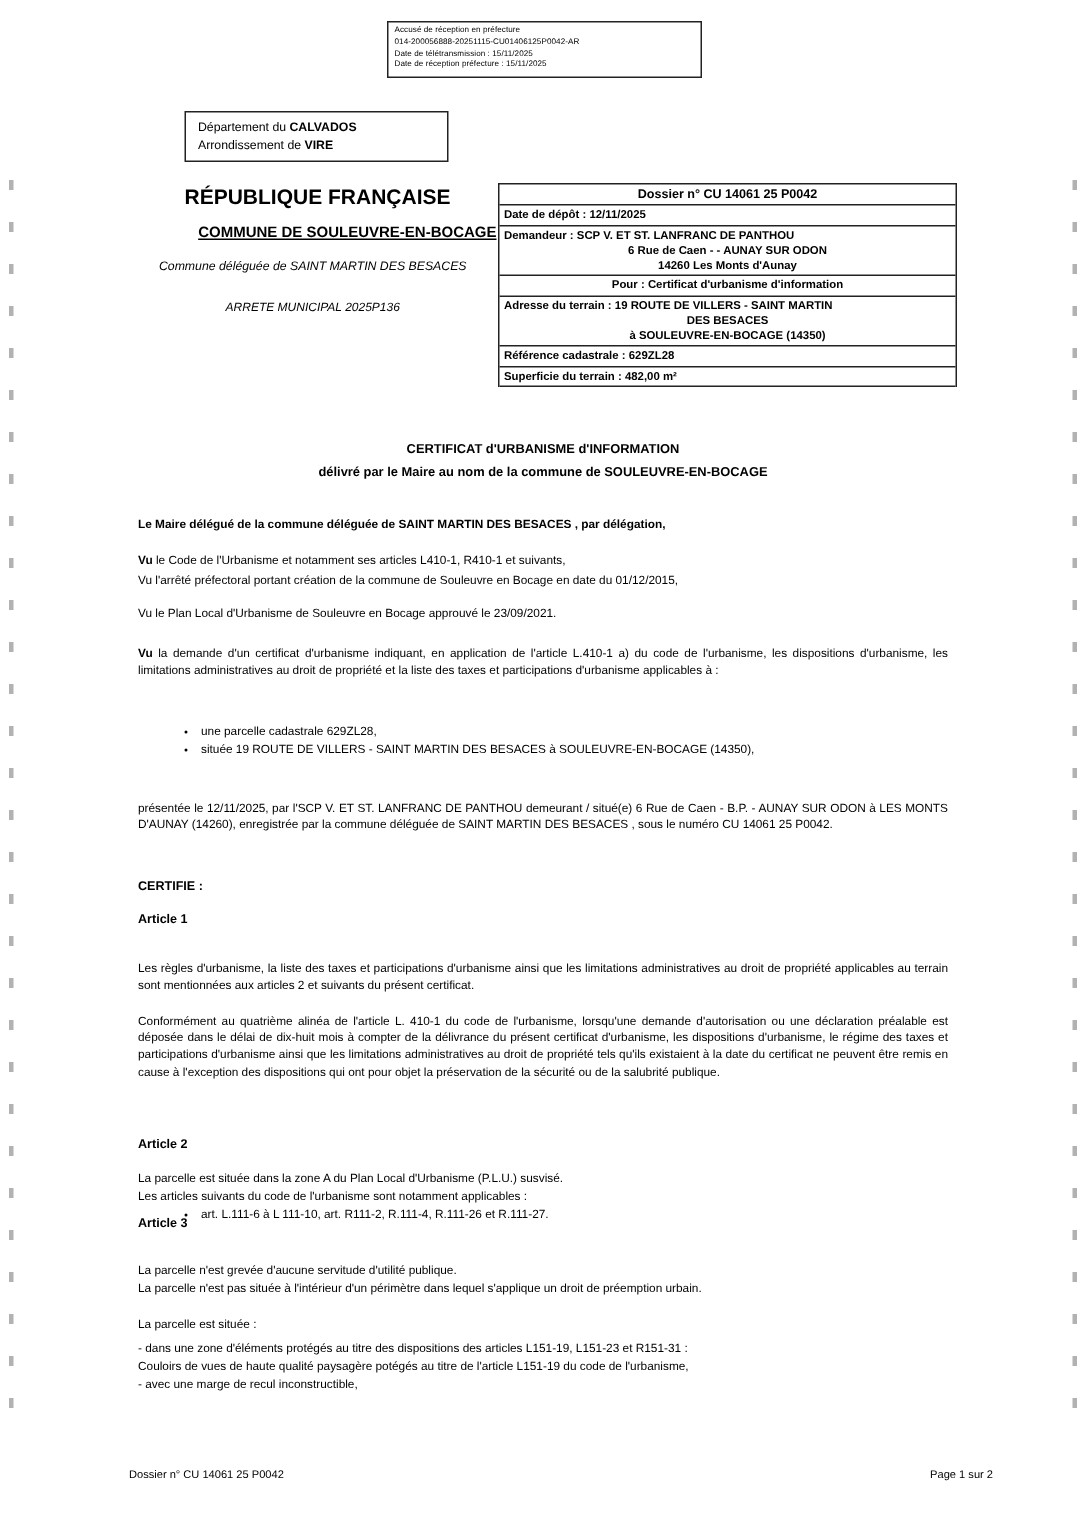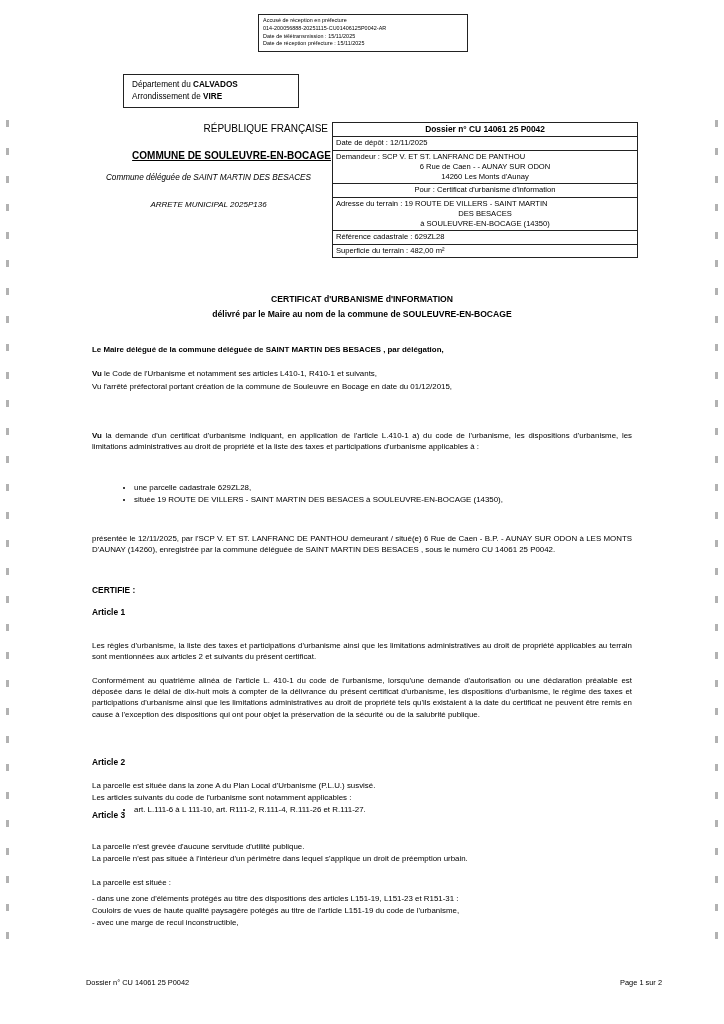--- a/index.html
+++ b/index.html
@@ -56,23 +56,23 @@
     font-size: 8.2px;
     line-height: 1.5;
   }
   .dept-box b { font-weight: bold; }
 
   .rf-title {
     position: absolute;
     left: 123px;
     top: 123px;
     width: 205px;
-    text-align: right;
-    font-size: 10px;
-    font-weight: normal;
+    text-align: left;
+    font-size: 14px;
+    font-weight: bold;
   }
   .commune-title {
     position: absolute;
     left: 86px;
     top: 150px;
     width: 245px;
     text-align: right;
     font-size: 10px;
     font-weight: bold;
     text-decoration: underline;
@@ -108,21 +108,21 @@
     border-bottom: none;
     font-size: 7.6px;
   }
   .info-row {
     border-bottom: 1px solid #222;
     padding: 1px 3px;
     line-height: 1.35;
     min-height: 10px;
   }
   .info-row.center { text-align: center; }
-  .info-row .lbl { font-weight: normal; text-align: center; }
+  .info-row .lbl { font-weight: bold; text-align: center; }
   .info-row .big { font-size: 8.4px; font-weight: bold; }
 
   .doc-title {
     position: absolute;
     left: 62px;
     top: 292px;
     width: 600px;
     text-align: center;
     font-size: 8.6px;
     font-weight: bold;
@@ -229,20 +229,21 @@
   </div>
 
   <div class="body-text b-bold" style="left:92px; top:344px; width:540px;">Le Maire délégué de la commune déléguée de SAINT MARTIN DES BESACES , par délégation,</div>
 
   <div class="body-text" style="left:92px; top:368px; width:540px;">
     <b>Vu </b><span>le Code de l'Urbanisme et notamment ses articles L410-1, R410-1 et suivants,</span>
   </div>
 
   <div class="body-text" style="left:92px; top:381px; width:540px;">Vu l'arrêté préfectoral portant création de la commune de Souleuvre en Bocage en date du 01/12/2015,</div>
 
+  <div class="body-text" style="left:92px; top:403px; width:540px;">Vu le Plan Local d'Urbanisme de Souleuvre en Bocage approuvé le 23/09/2021.</div>
 
   <div class="body-text" style="left:92px; top:430px; width:540px;">
     <b>Vu </b><span>la demande d'un certificat d'urbanisme indiquant, en application de l'article L.410-1 a) du code de l'urbanisme, les dispositions d'urbanisme, les limitations administratives au droit de propriété et la liste des taxes et participations d'urbanisme applicables à :</span>
   </div>
 
   <div class="body-text" style="left:92px; top:482px; width:540px;">
     <ul class="bullets">
       <li>une parcelle cadastrale 629ZL28,</li>
       <li>située 19 ROUTE DE VILLERS - SAINT MARTIN DES BESACES  à SOULEUVRE-EN-BOCAGE (14350),</li>
     </ul>

